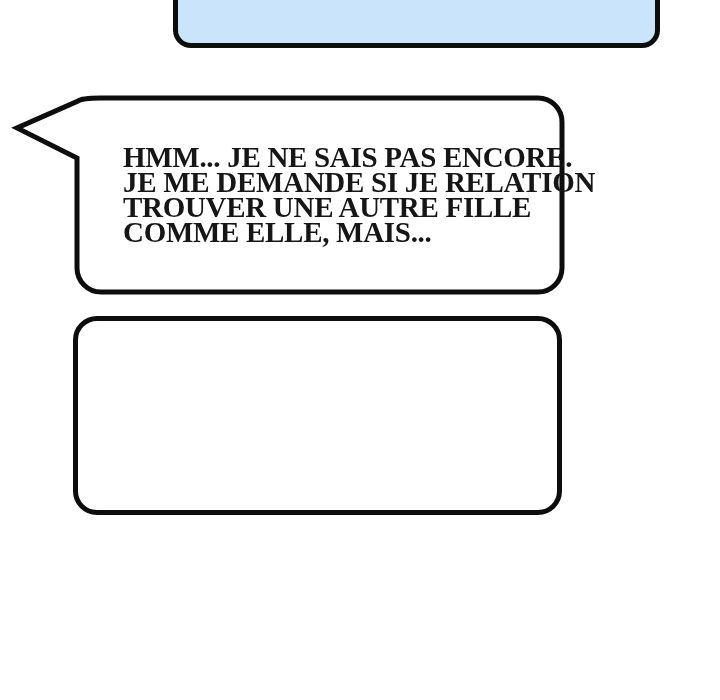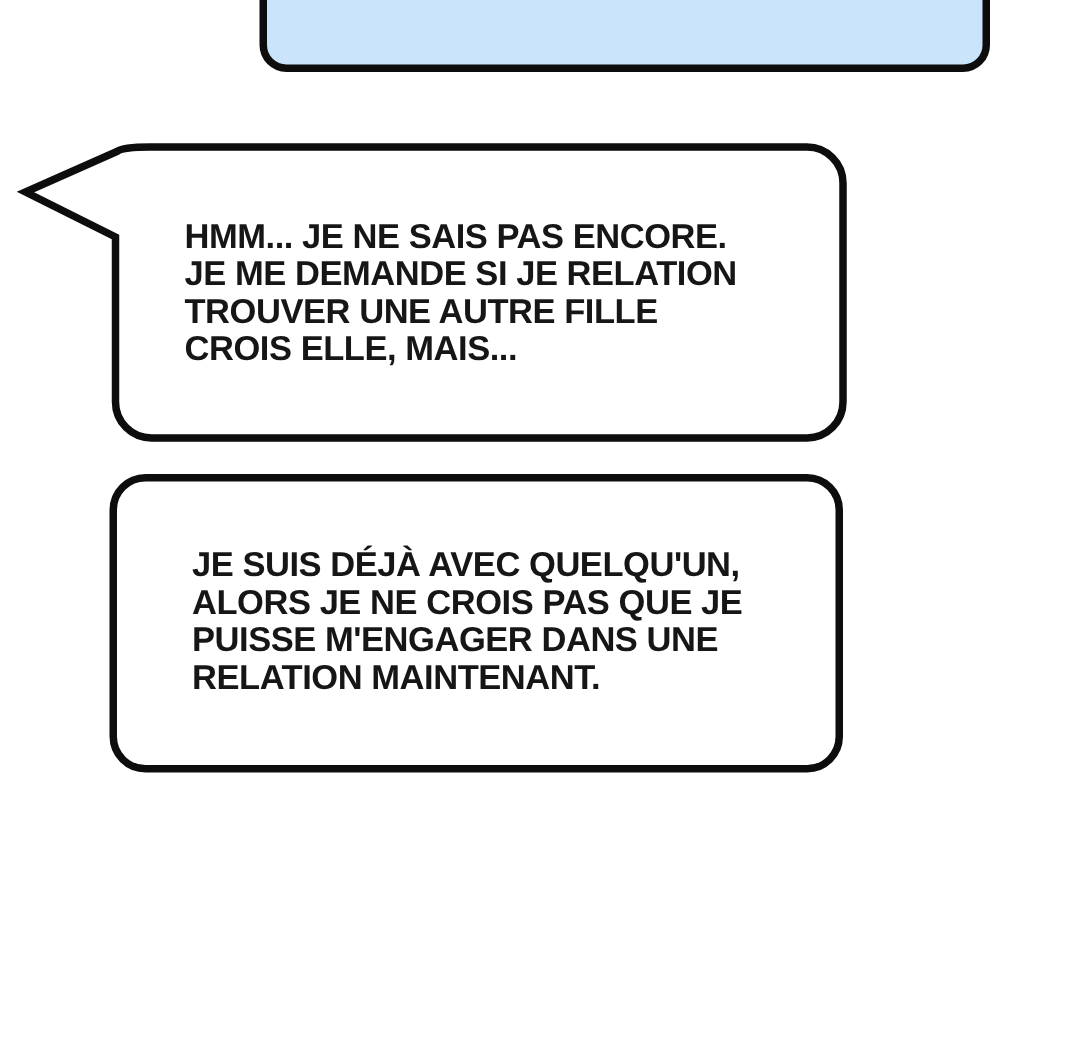--- a/index.html
+++ b/index.html
@@ -42,47 +42,42 @@
   .bubble-tail-svg path {
     fill: #ffffff;
     stroke: var(--ink, #0d0d0d);
     stroke-width: 5;
     stroke-linejoin: miter;
   }
   .dialogue {
     position: absolute;
     width: 430px;
     color: var(--text, #161616);
-    font-size: 23px;
+    font-size: 29px;
     font-weight: 700;
     line-height: 25px;
     letter-spacing: -0.3px;
     white-space: nowrap;
+    font-family: Liberation Serif, serif;
   }
   .dialogue-1 { left: 123px; top: 145px; }
   .dialogue-2 { left: 128px; top: 364px; }
 </style>
 </head>
 <body>
 
 <div class="canvas">
 
   <div class="bubble bubble-blue"></div>
 
   <svg class="bubble-tail-svg" viewBox="0 0 600 215" xmlns="http://www.w3.org/2000/svg">
     <path d="M 100 8 H 538 A 24 24 0 0 1 562 32 V 178 A 24 24 0 0 1 538 202 H 101 A 24 24 0 0 1 77 178 V 68 L 17 38 L 78 11 Q 82 8 100 8 Z"></path>
   </svg>
   <div class="dialogue dialogue-1">
     <div>HMM... JE NE SAIS PAS ENCORE.</div>
     <div>JE ME DEMANDE SI JE RELATION</div>
     <div>TROUVER UNE AUTRE FILLE</div>
-    <div>CROIS ELLE, MAIS...</div>
+    <div>COMME ELLE, MAIS...</div>
   </div>
 
   <div class="bubble bubble-plain"></div>
-  <div class="dialogue dialogue-2">
-    <div>JE SUIS DÉJÀ AVEC QUELQU'UN,</div>
-    <div>ALORS JE NE CROIS PAS QUE JE</div>
-    <div>PUISSE M'ENGAGER DANS UNE</div>
-    <div>RELATION MAINTENANT.</div>
-  </div>
 
 </div>
 
 </body></html>

